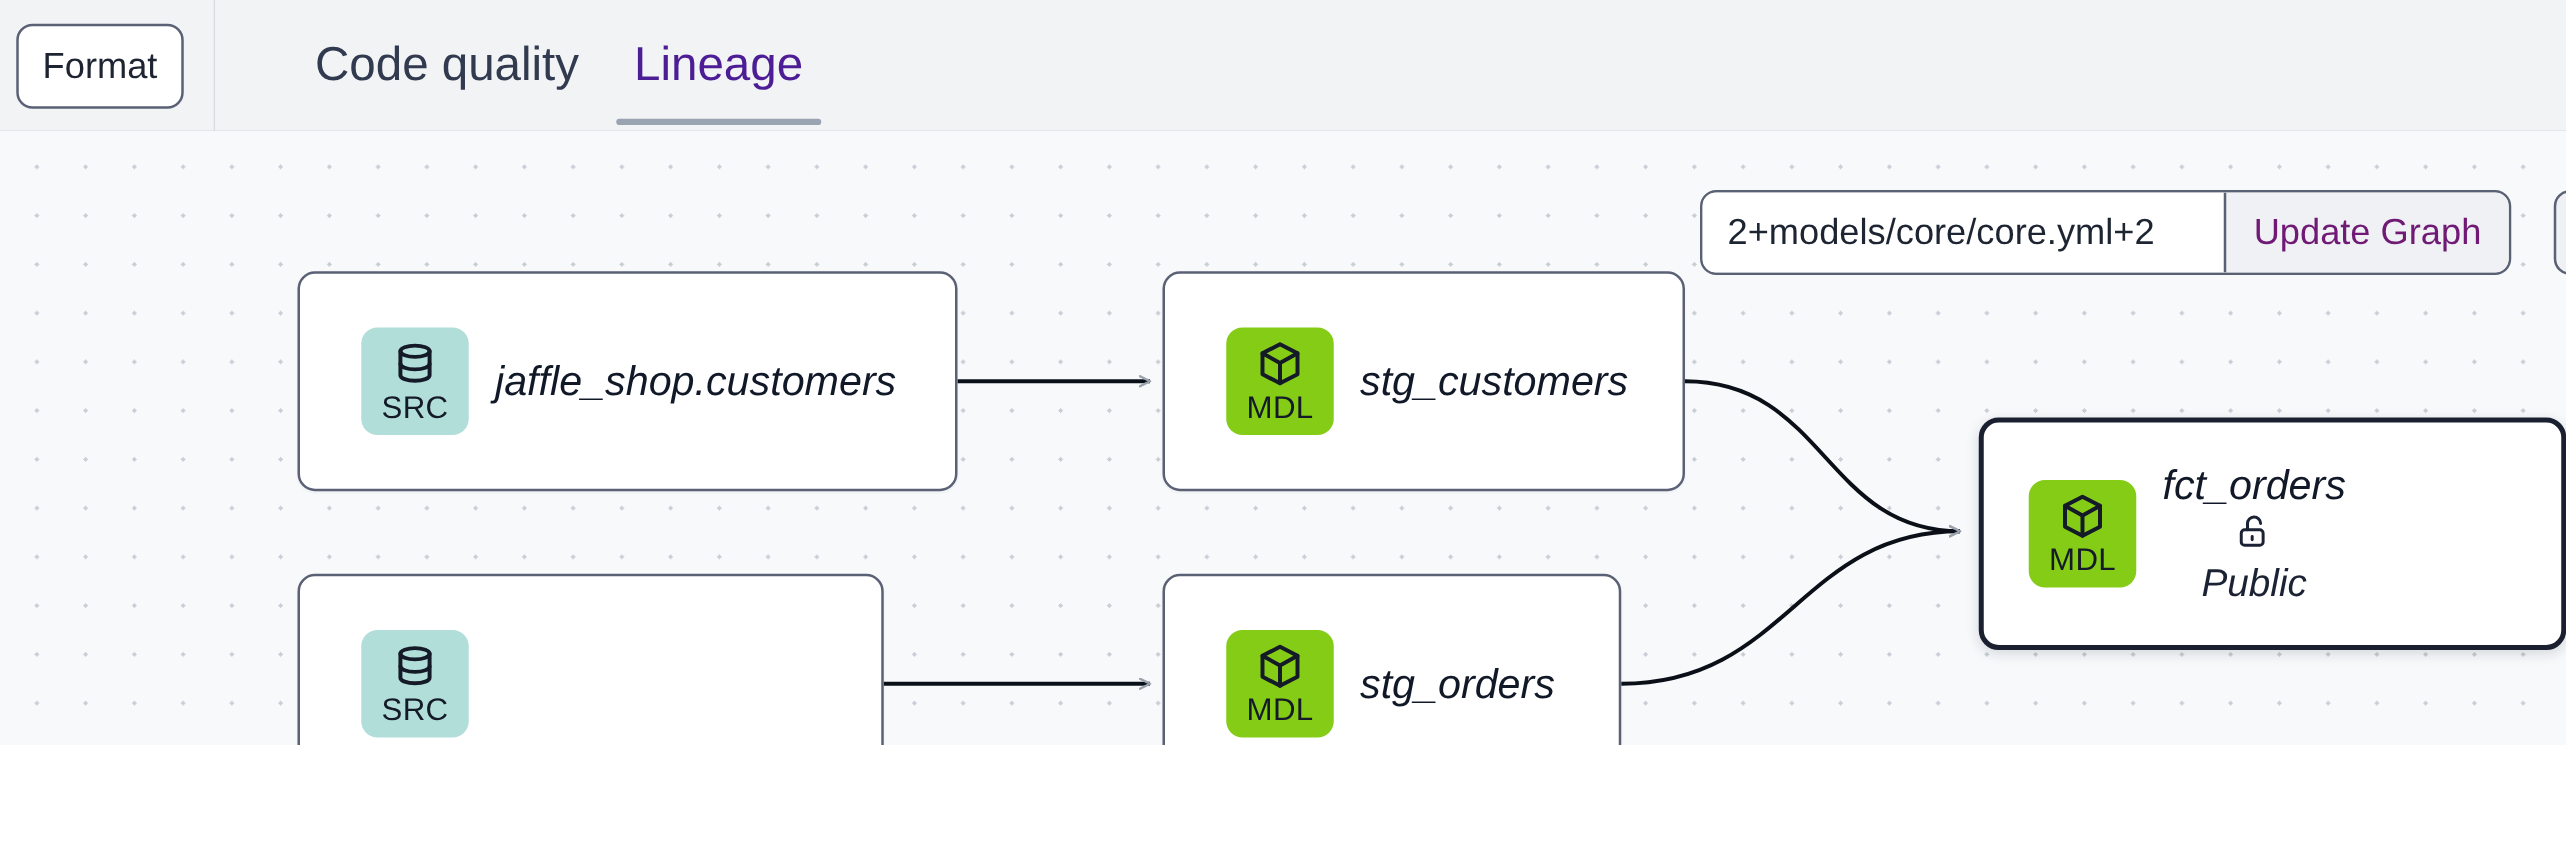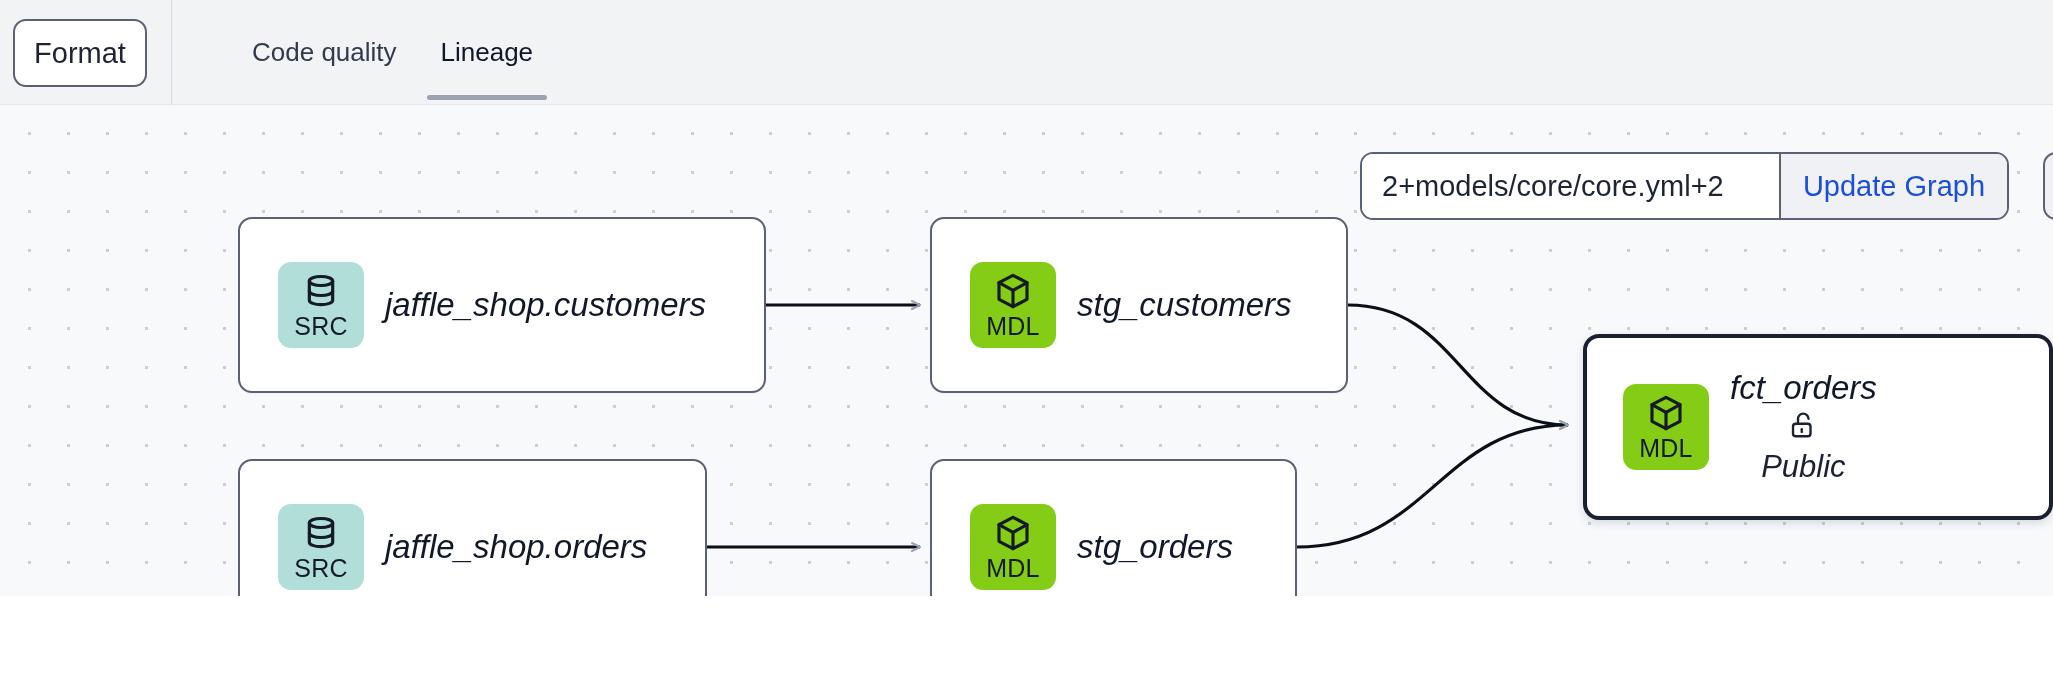--- a/index.html
+++ b/index.html
@@ -36,26 +36,26 @@
     background:#d7dbe0;
   }
   .tabs{
     position:absolute;left:230px;top:0;height:105px;
     display:flex;align-items:center;gap:0px;
   }
   .tab{
     position:relative;height:105px;
     display:flex;align-items:center;
     padding:0 22px;
-    font-size:26px;
+    font-size:38px;
     color:#313a4e;
     cursor:pointer;
     box-sizing:border-box;
   }
-  .tab.active{color:#0f172a;}
+  .tab.active{color:#4c1d95;}
   .tab.active:after{
     content:"";position:absolute;left:8px;right:8px;bottom:5px;
     height:5px;background:#9aa3b2;border-radius:3px;
   }
 
   
   .canvas{
     position:absolute;left:0;top:105px;width:2053px;height:575px;
     background-color:#f7f9fb;
     background-image:radial-gradient(#c9ced6 1.6px, transparent 1.7px);
@@ -66,21 +66,21 @@
   .edges{position:absolute;left:0;top:0;width:2053px;height:575px;}
 
   
   .node{
     position:absolute;
     background:#ffffff;
     border:2px solid #5b6175;
     border-radius:14px;
     box-sizing:border-box;
     display:flex;align-items:center;
-    padding-left:38px;
+    padding-left:49px;
     cursor:pointer;
     box-shadow:0 1px 2px rgba(20,25,40,.04);
   }
   .node.selected{
     border:4px solid #1b2030;
     border-radius:16px;
     box-shadow:0 3px 10px rgba(20,25,40,.14);
   }
   .badge{
     width:86px;height:86px;border-radius:13px;
@@ -122,21 +122,21 @@
     font-size:29px;color:#1d2432;
     background:#ffffff;
     border:none;outline:none;
     font-family:"Liberation Sans",sans-serif;
     box-sizing:border-box;
   }
   .update-btn{
     width:228px;
     display:flex;align-items:center;justify-content:center;
     background:#eff1f4;
-    color:#1d4ed8;
+    color:#701a75;
     font-size:29px;
     border-left:2px solid #5b6175;
     box-sizing:border-box;
     cursor:pointer;
   }
   .extra-btn{
     position:absolute;left:2043px;top:152px;
     width:70px;height:68px;
     background:#eff1f4;
     border:2px solid #5b6175;
@@ -206,23 +206,20 @@
     </div>
 
     <div class="node" style="left:238px;top:354px;width:469px;height:176px;">
       <div class="badge src">
         <svg width="40" height="40" viewBox="0 0 24 24" fill="none" stroke="#141a27" stroke-width="1.9" stroke-linecap="round" stroke-linejoin="round">
           <ellipse cx="12" cy="6" rx="7" ry="2.7"></ellipse>
           <path d="M5 6v6c0 1.5 3.1 2.7 7 2.7s7-1.2 7-2.7V6"></path>
           <path d="M5 12v5.5c0 1.5 3.1 2.7 7 2.7s7-1.2 7-2.7V12"></path>
         </svg>
         <span class="badge-text">SRC</span>
-      </div>
-      <div class="node-body">
-        <div class="node-title">jaffle_shop.orders</div>
       </div>
     </div>
 
     <div class="node" style="left:930px;top:354px;width:367px;height:176px;">
       <div class="badge mdl">
         <svg width="40" height="40" viewBox="0 0 24 24" fill="none" stroke="#141a27" stroke-width="1.9" stroke-linecap="round" stroke-linejoin="round">
           <path d="M12 2.6 20.4 7v10L12 21.4 3.6 17V7z"></path>
           <path d="M3.6 7 12 11.6 20.4 7"></path>
           <path d="M12 11.6V21.4"></path>
         </svg>

